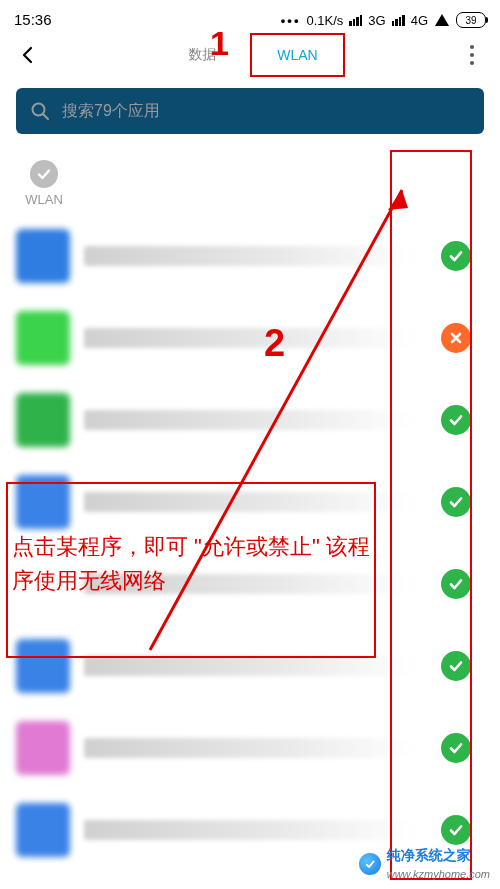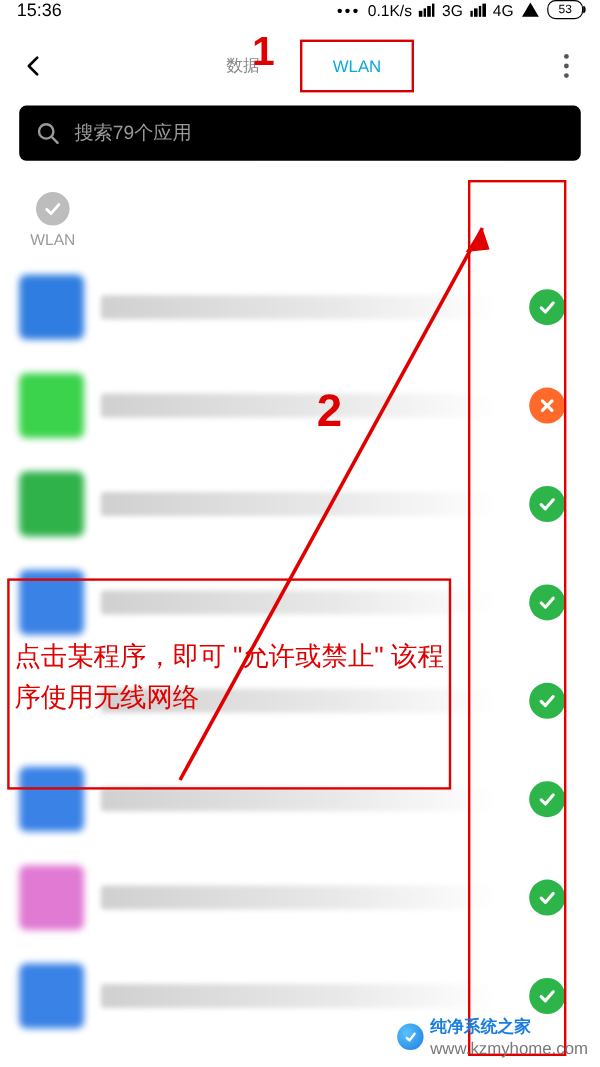--- a/index.html
+++ b/index.html
@@ -10,21 +10,21 @@
     font-family: -apple-system, "Helvetica Neue", Arial, sans-serif;
     position: relative;
     overflow: hidden;
     color: #000;
   }
 
   
   .status-bar {
     height: 28px;
     display: flex;
-    align-items: flex-start;
+    align-items: flex-end;
     justify-content: space-between;
     padding: 0 14px;
     font-size: 15px;
     color: #000;
   }
   .status-left { font-weight: 500; }
   .status-right {
     display: flex;
     align-items: center;
     gap: 6px;
@@ -73,21 +73,21 @@
     font-weight: 500;
   }
   .more {
     width: 44px; height: 44px;
     display:flex; align-items:center; justify-content:center;
   }
 
   
   .searchwrap { padding: 6px 16px 12px; }
   .searchbox {
-    background: #000000;
+    background: #0c4a6e;
     border-radius: 6px;
     height: 46px;
     display:flex; align-items:center;
     padding: 0 14px;
     color: #9a9a9a;
     font-size: 16px;
     gap: 12px;
   }
 
   
@@ -197,21 +197,21 @@
     gap:6px;
     font-size: 14px;
     justify-content: flex-end;
   }
   .wm .logo {
     width:22px;height:22px;border-radius:50%;
     background: radial-gradient(circle at 35% 35%, #58c2ff, #1a7de0);
     display:flex;align-items:center;justify-content:center;
   }
   .wm .cn { color:#1a7de0; font-weight:600;}
-  .wm .url { color:#777; font-size:14px; }
+  .wm .url { color:#777; font-size:11px;font-style:italic; }
 
   svg { display:block; }
 </style>
 </head>
 <body>
 
 <div class="status-bar">
   <div class="status-left">15:36</div>
   <div class="status-right">
     <span class="dots">•••</span>
@@ -227,21 +227,21 @@
         <span class="b1"></span>
         <span class="b2"></span>
         <span class="b3"></span>
         <span class="b4"></span>
       </span>
     <span>4G</span>
     <svg width="16" height="14" viewBox="0 0 16 14">
         <path d="M1 13 L8 1 L15 13 Z" fill="#000"></path>
       </svg>
     <span class="bat">
-        <span>53</span>
+        <span>39</span>
       </span>
   </div>
 </div>
 
 <div class="topnav">
   <div class="back">
     <svg width="20" height="20" viewBox="0 0 20 20">
       <path d="M13 3 L6 10 L13 17" stroke="#000" stroke-width="2.2" fill="none" stroke-linecap="round" stroke-linejoin="round"></path>
     </svg>
   </div>

